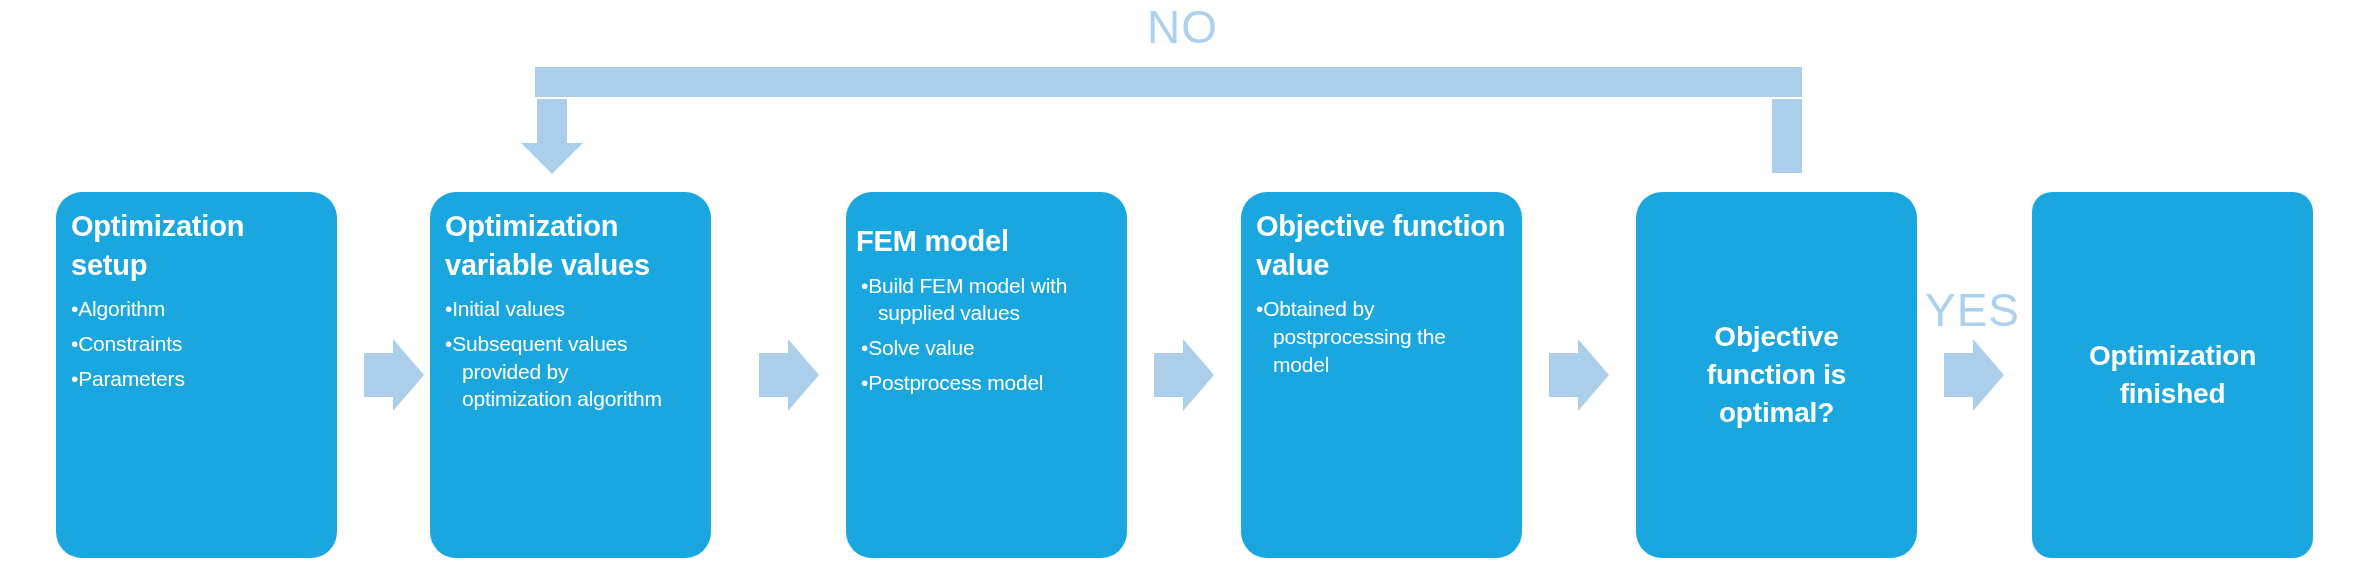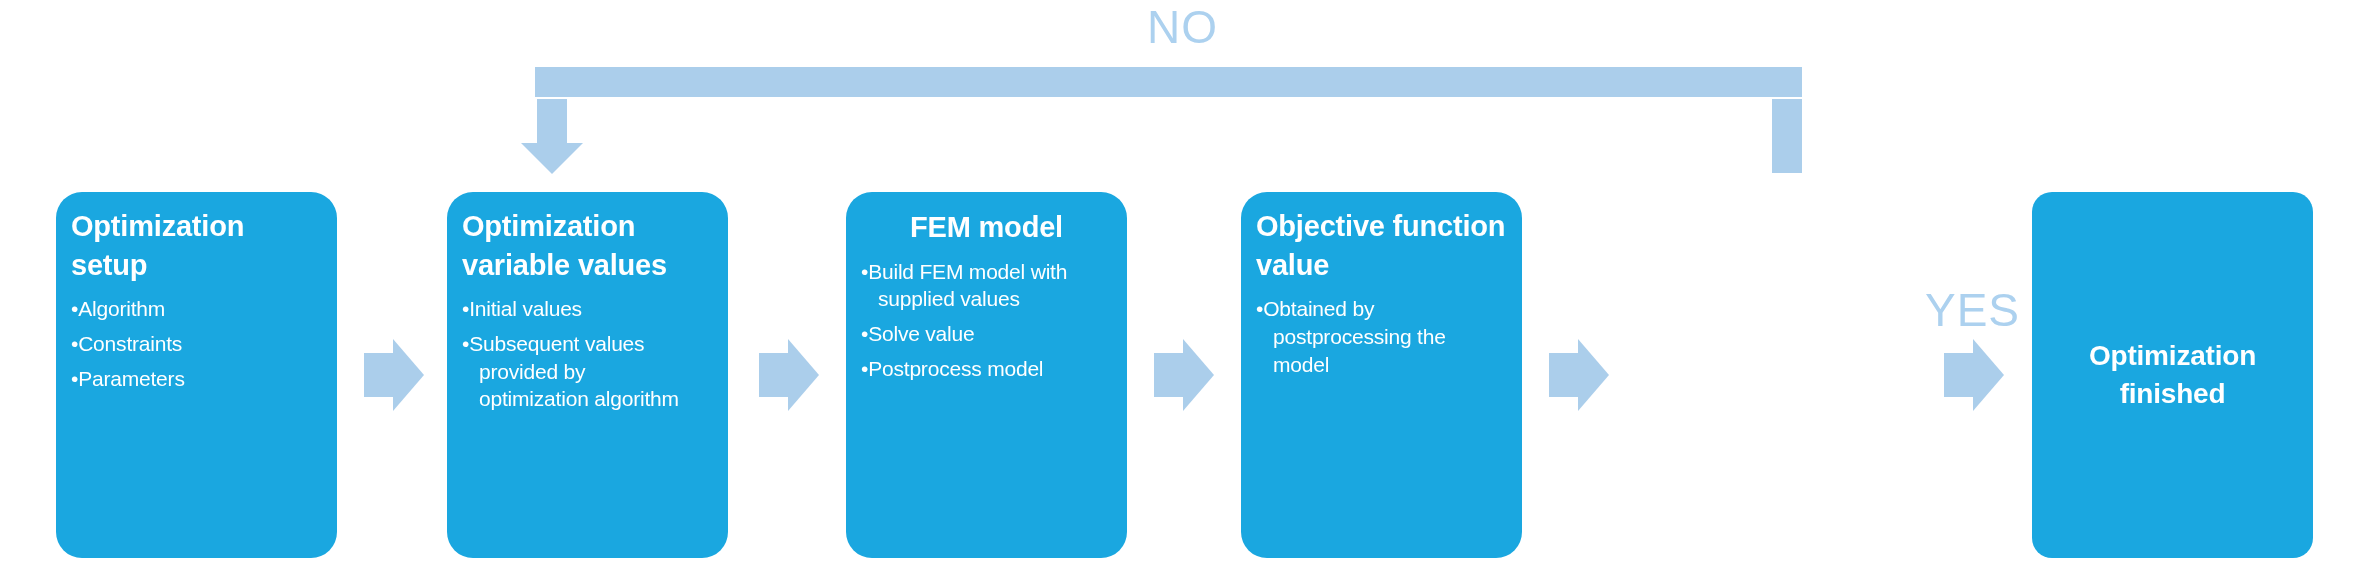--- a/index.html
+++ b/index.html
@@ -21,34 +21,34 @@
     position: absolute;
     top: 192px;
     width: 281px;
     height: 366px;
     background: var(--box-fill, #1AA7E0);
     border-radius: 26px;
     color: var(--text, #ffffff);
     box-sizing: border-box;
   }
   .b1 { left: 56px; }
-  .b2 { left: 447px; }
+  .b2 { left: 430px; }
   .b3 { left: 846px; }
   .b4 { left: 1241px; }
   .b5 { left: 1636px; }
   .b6 { left: 2032px; border-radius: 20px; }
 
   .box-title {
     font-size: 29px;
     font-weight: bold;
     line-height: 1.33;
     padding: 15px 11px 0 15px;
     letter-spacing: -0.2px;
   }
-  .b3 .box-title { text-align: center; padding: 16px 10px 0 10px; }
+  .b3 .box-title { text-align: left; padding: 30px 10px 0 10px; }
 
   .box-bullets {
     list-style: none;
     margin: 11px 0 0 0;
     padding: 0 30px 0 15px;
     font-size: 21px;
     line-height: 1.32;
     letter-spacing: -0.2px;
   }
   .box-bullets li {
@@ -196,18 +196,21 @@
     </ul>
   </div>
 
   <div class="pbox b4">
     <div class="box-title">Objective function value</div>
     <ul class="box-bullets">
       <li>Obtained by postprocessing the model</li>
     </ul>
   </div>
 
+  <div class="pbox b5">
+    <div class="box-center">Objective function is optimal?</div>
+  </div>
 
   <div class="pbox b6">
     <div class="box-center">Optimization finished</div>
   </div>
 
 </div>
 
 </body></html>

